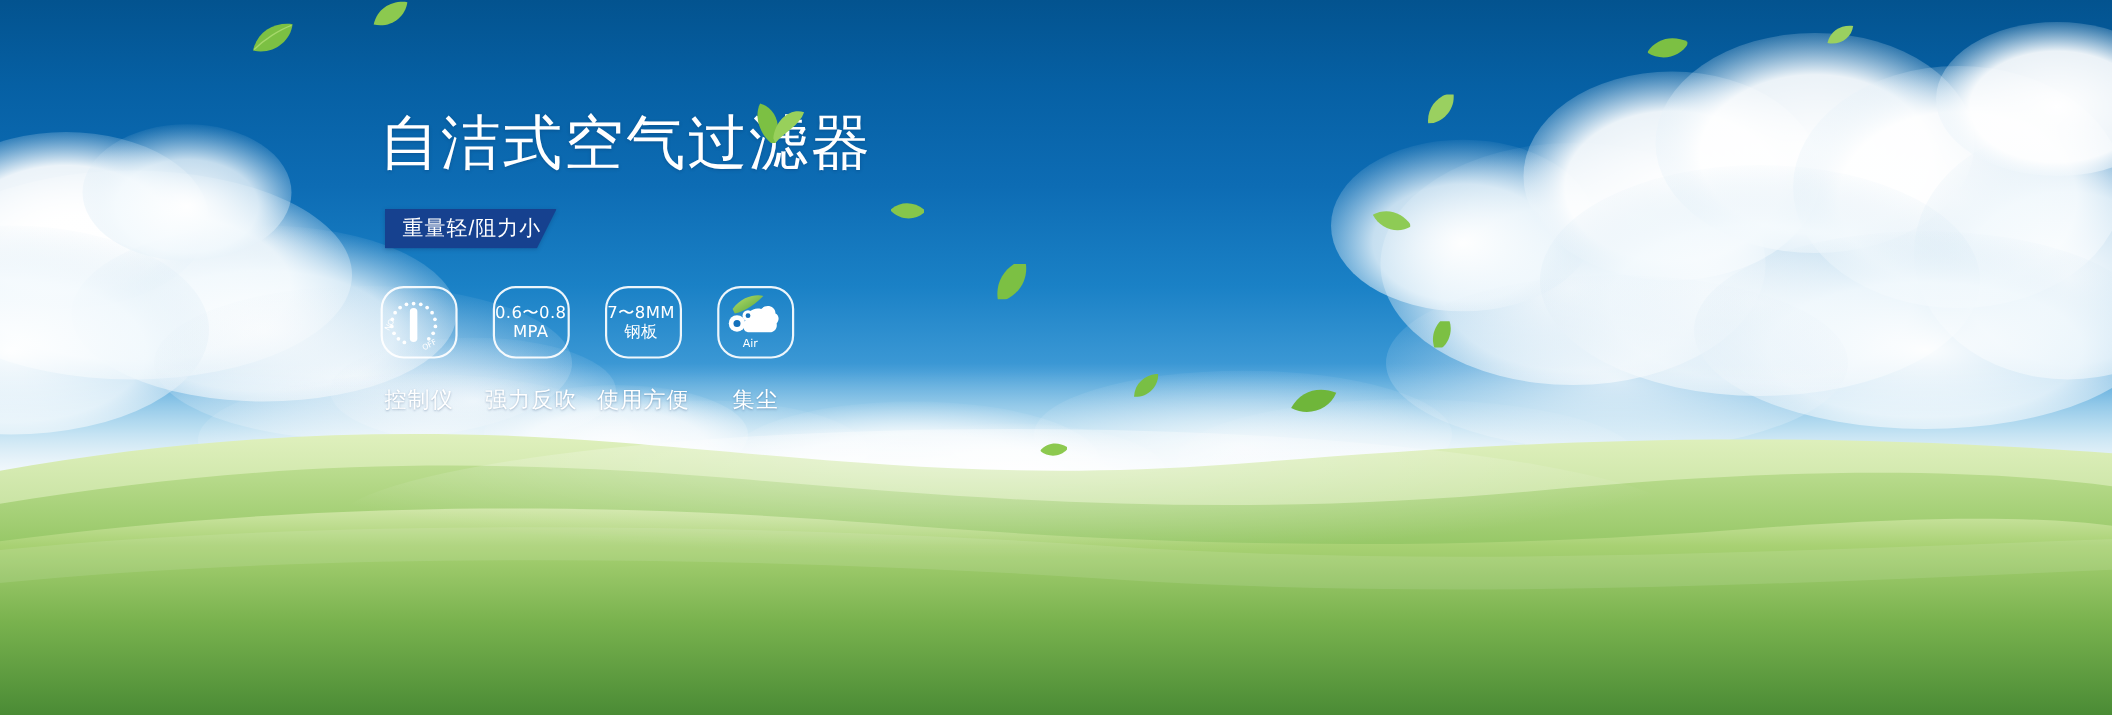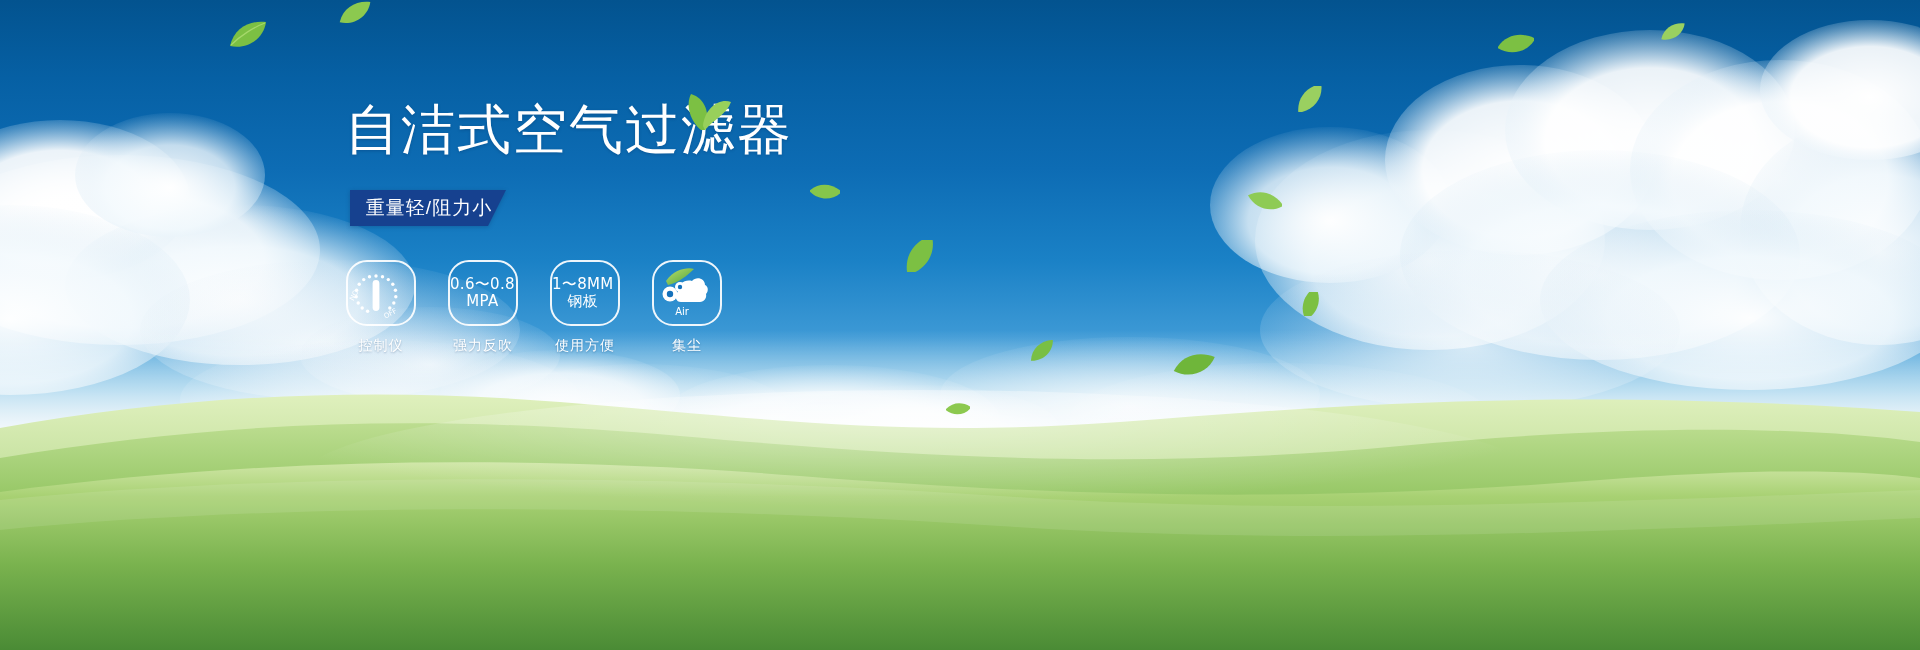--- a/index.html
+++ b/index.html
@@ -81,21 +81,21 @@
   .fbox {
     width:70px; height:66px; border:2px solid rgba(255,255,255,.92);
     border-radius:21px; display:flex; align-items:center; justify-content:flex-start;
     position:relative;
   }
   .ftext {
     color:#ffffff; font-size:15px; line-height:1.15; text-align:center;
     letter-spacing:.3px; font-family:"DejaVu Sans","Liberation Sans",sans-serif;
   }
   .flabel {
-    margin-top:11px; color:#ffffff; font-size:14px; letter-spacing:1px;
+    margin-top:24px; color:#ffffff; font-size:20px; letter-spacing:1px;
     white-space:nowrap; font-family:"DejaVu Sans","Liberation Sans",sans-serif;
     text-shadow:0 1px 2px rgba(0,40,90,.3);
   }
 
   .leaf { position:absolute; }
 </style>
 </head>
 <body>
 
 <div id="banner">
@@ -295,21 +295,21 @@
               <div>MPA</div>
             </div>
           </div>
           <div class="flabel">强力反吹</div>
         </div>
 
 
         <div class="feature">
           <div class="fbox">
             <div class="ftext">
-              <div>1〜8MM</div>
+              <div>7〜8MM</div>
               <div>钢板</div>
             </div>
           </div>
           <div class="flabel">使用方便</div>
         </div>
 
         <div class="feature">
           <div class="fbox">
             <svg width="56" height="52" viewBox="0 0 56 52">
               <defs>

